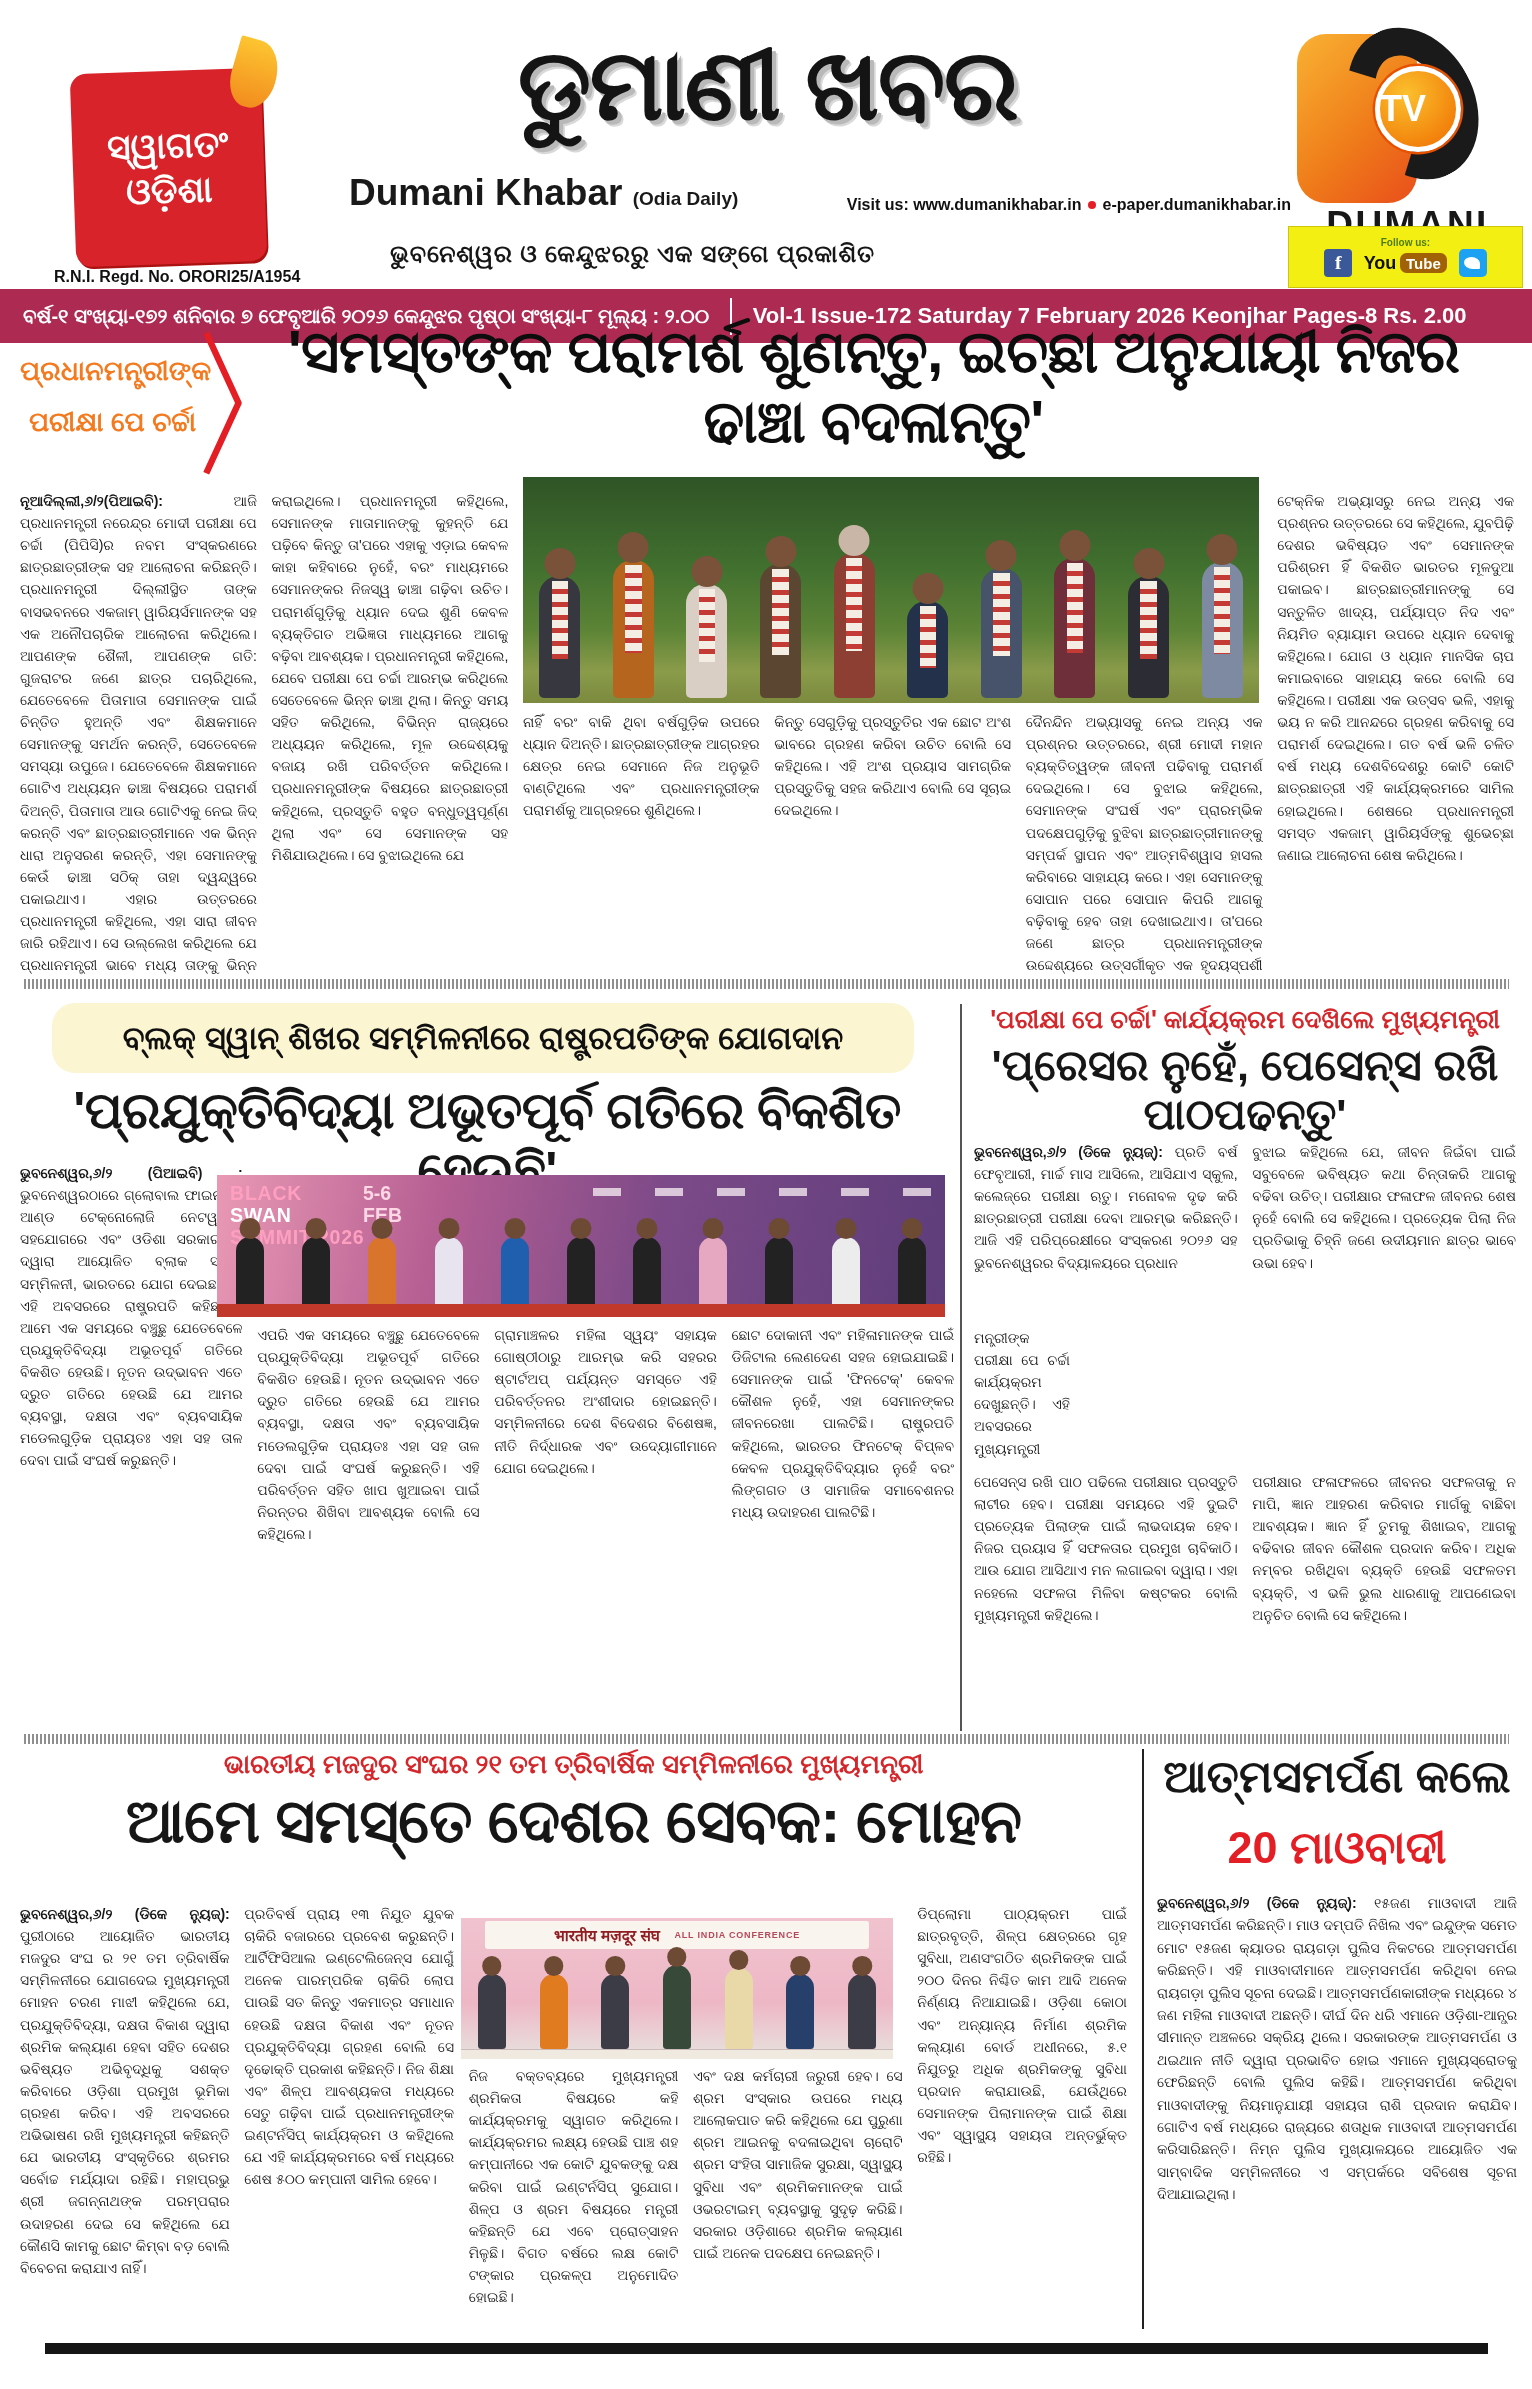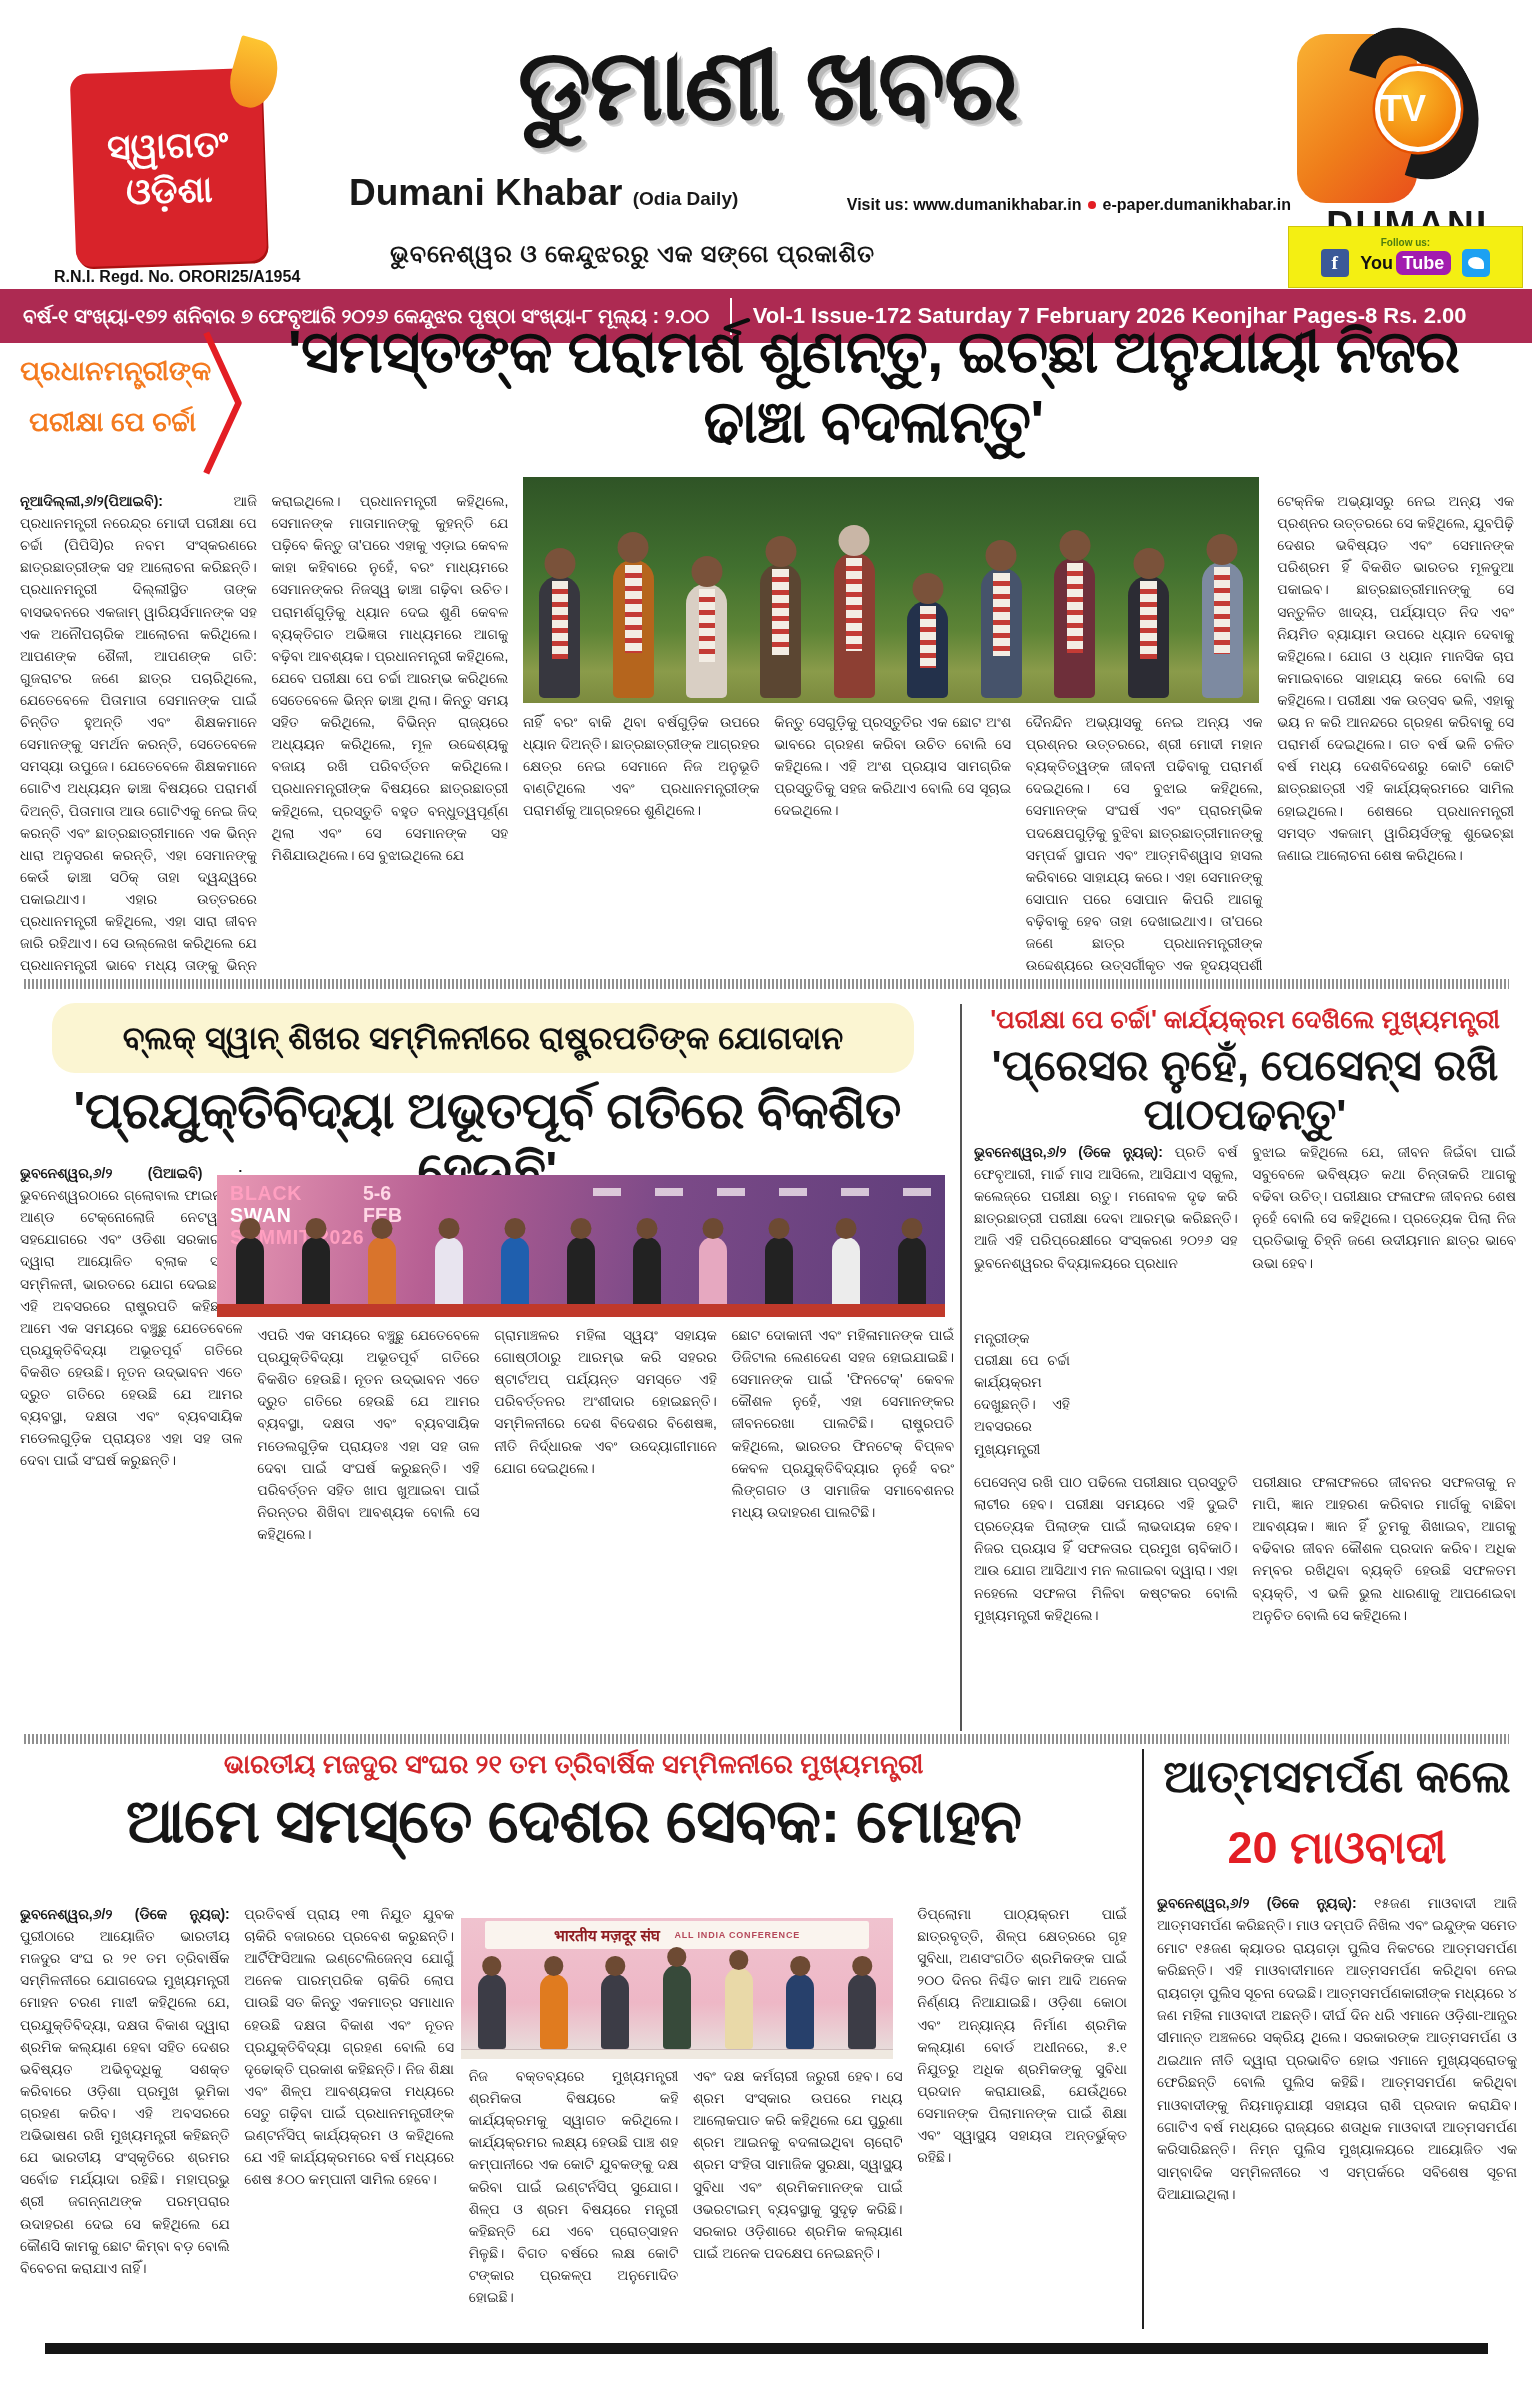--- a/index.html
+++ b/index.html
@@ -32,21 +32,21 @@
         display:flex;align-items:center;justify-content:flex-start;color:#fff;font-weight:900;font-size:36px;}
   .tv-name{position:absolute;left:0;top:180px;width:221px;text-align:center;font-size:37px;font-weight:900;letter-spacing:2.4px;color:#181818;}
   .follow{position:absolute;left:1288px;top:226px;width:235px;height:62px;background:#f4ef12;border:0.8px solid #cfc50a;
         display:flex;flex-direction:column;align-items:center;justify-content:center;gap:1.6px;}
   .follow-t{font-size:10px;font-weight:bold;color:#4d7c0f;}
   .icons{display:flex;align-items:center;gap:11.4px;}
   .fb{width:28px;height:28px;background:#3b5998;color:#fff;border-radius:4px;display:flex;align-items:center;justify-content:center;
       font-weight:900;font-size:19.5px;font-family:"Liberation Serif",serif;}
   .yt{display:flex;align-items:center;gap:3.2px;font-weight:900;}
   .yt b{font-size:18px;color:#111;}
-  .yt i{font-style:normal;background:#a21caf;color:#fff;border-radius:6.5px;padding:1.6px 6.5px;font-size:18px;}
+  .yt i{font-style:normal;background:#a16207;color:#fff;border-radius:6.5px;padding:1.6px 6.5px;font-size:15px;}
   .tw{width:28px;height:28px;background:#1da1f2;border-radius:4.9px;position:relative;}
   .tw u{position:absolute;left:5.7px;top:7.3px;width:16px;height:12px;background:#fff;border-radius:60% 70% 10% 70%;}
   .infobar{position:absolute;left:0;right:0;top:289px;height:54px;background:#ad2a52;color:#fff;display:flex;align-items:center;}
   .i-od{font-size:20px;font-weight:bold;margin-left:23px;white-space:nowrap;}
   .ibar-div{width:1.6px;height:37px;background:#fff;margin:0 21px;flex:none;}
   .i-en{font-size:22px;font-weight:bold;white-space:nowrap;}
   
   .cols{display:flex;gap:14.6px;}
   .col{flex:1;overflow:hidden;}
   .col p{margin:0;font-size:14px;line-height:1.58;text-align:justify;}

